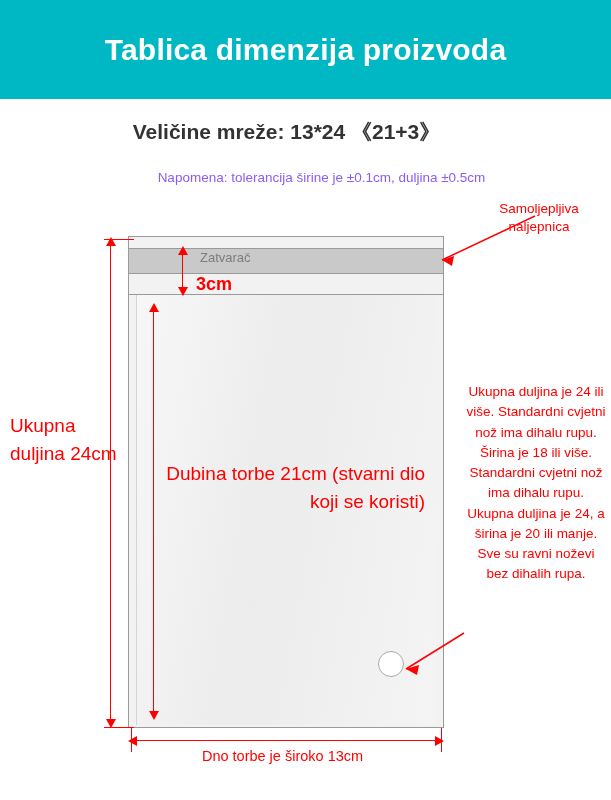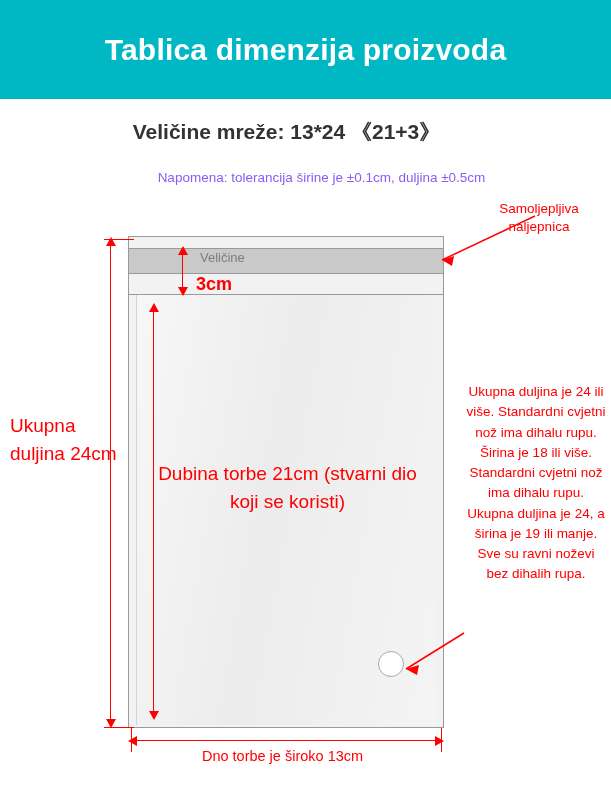--- a/index.html
+++ b/index.html
@@ -201,21 +201,21 @@
     width: 110px;
     font-size: 19px;
     color: #ff0000;
     line-height: 1.45;
   }
   .lbl-depth {
     position: absolute;
     left: 150px;
     top: 460px;
     width: 275px;
-    text-align: center;
+    text-align: right;
     font-size: 19px;
     color: #ff0000;
     line-height: 1.45;
   }
   .lbl-right-para {
     position: absolute;
     left: 466px;
     top: 382px;
     width: 140px;
     text-align: center;
@@ -244,21 +244,21 @@
 
   <div class="subtitle">Veličine mreže: 13*24 《21+3》</div>
   <div class="note">Napomena: tolerancija širine je ±0.1cm, duljina ±0.5cm</div>
 
   <div class="diagram">
 
     <div class="bag"></div>
     <div class="bag-inner"></div>
     <div class="flap"></div>
     <div class="seal-line"></div>
-    <div class="flap-label">Veličine</div>
+    <div class="flap-label">Zatvarač</div>
     <div class="hang-hole"></div>
 
     <div class="lbl-sticker">Samoljepljiva naljepnica</div>
     <svg width="120" height="70" style="position:absolute;left:420px;top:208px;">
       <line x1="115" y1="8" x2="22" y2="52" stroke="#ff0000" stroke-width="1.5"></line>
       <polygon points="22,52 34,48 32,58" fill="#ff0000"></polygon>
     </svg>
 
     <div class="vline" style="left:182px; top:248px; height:46px;"></div>
     <div class="arrow arrow-up" style="left:178px; top:246px;"></div>
@@ -270,21 +270,21 @@
     <div class="arrow arrow-down" style="left:106px; top:719px;"></div>
     <div class="tick" style="left:104px; top:239px; width:30px;"></div>
     <div class="tick" style="left:104px; top:727px; width:30px;"></div>
     <div class="lbl-total">Ukupna duljina 24cm</div>
 
     <div class="vline" style="left:153px; top:306px; height:412px;"></div>
     <div class="arrow arrow-up" style="left:149px; top:303px;"></div>
     <div class="arrow arrow-down" style="left:149px; top:711px;"></div>
     <div class="lbl-depth">Dubina torbe 21cm (stvarni dio koji se koristi)</div>
 
-    <div class="lbl-right-para">Ukupna duljina je 24 ili više. Standardni cvjetni nož ima dihalu rupu. Širina je 18 ili više. Standardni cvjetni nož ima dihalu rupu. Ukupna duljina je 24, a širina je 19 ili manje. Sve su ravni noževi bez dihalih rupa.</div>
+    <div class="lbl-right-para">Ukupna duljina je 24 ili više. Standardni cvjetni nož ima dihalu rupu. Širina je 18 ili više. Standardni cvjetni nož ima dihalu rupu. Ukupna duljina je 24, a širina je 20 ili manje. Sve su ravni noževi bez dihalih rupa.</div>
     <svg width="80" height="60" style="position:absolute;left:392px;top:625px;">
       <line x1="72" y1="8" x2="14" y2="44" stroke="#ff0000" stroke-width="1.5"></line>
       <polygon points="14,44 27,40 25,50" fill="#ff0000"></polygon>
     </svg>
 
     <div class="hline" style="left:132px; top:740px; width:308px;"></div>
     <div class="arrow arrow-left" style="left:128px; top:736px;"></div>
     <div class="arrow arrow-right" style="left:435px; top:736px;"></div>
     <div class="vline" style="left:131px; top:728px; height:24px;"></div>
     <div class="vline" style="left:441px; top:728px; height:24px;"></div>

